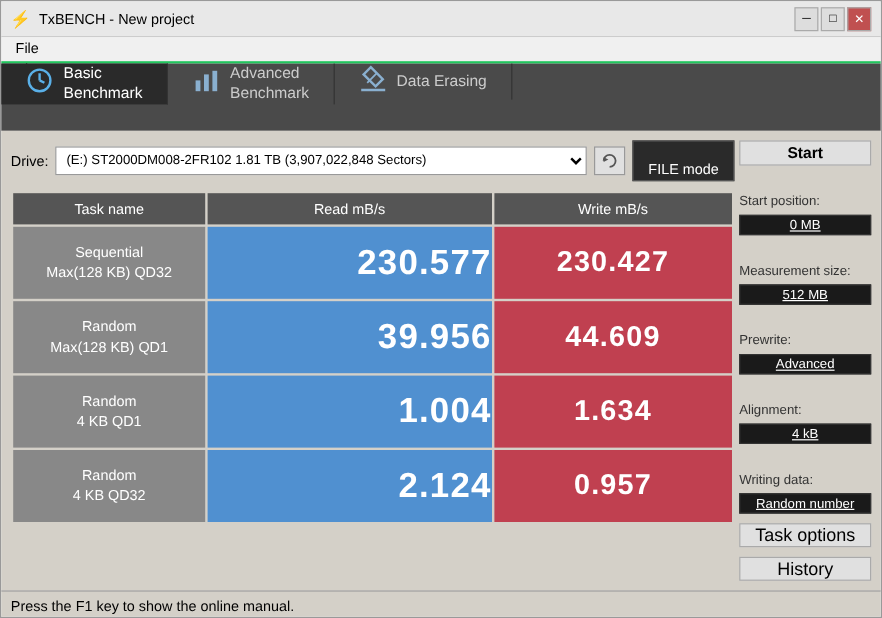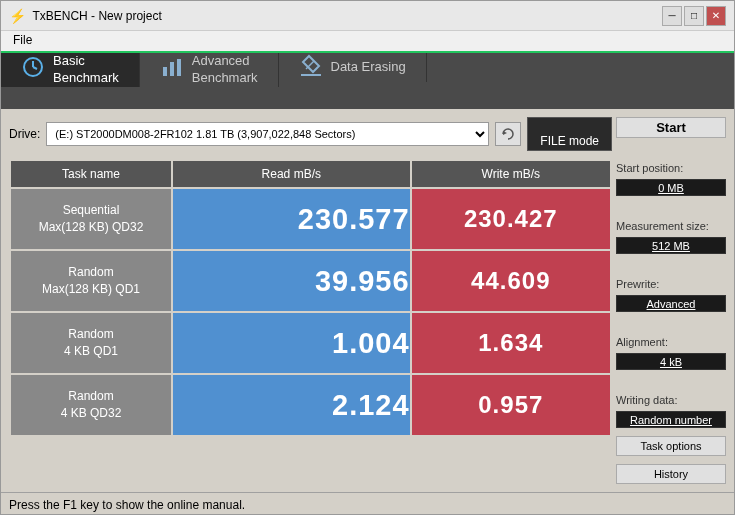--- a/index.html
+++ b/index.html
@@ -225,21 +225,21 @@
       justify-content: center;
       border: 1px solid #333;
       text-decoration: underline;
     }
 
     .action-btn {
       height: 26px;
       background: #e0e0e0;
       border: 1px solid #aaa;
       cursor: pointer;
-      font-size: 11px;
+      font-size: 15px;
       margin-top: 4px;
     }
 
     
     .status-bar {
       background: #d4d0c8;
       height: 24px;
       display: flex;
       align-items: center;
       padding: 0 8px;

